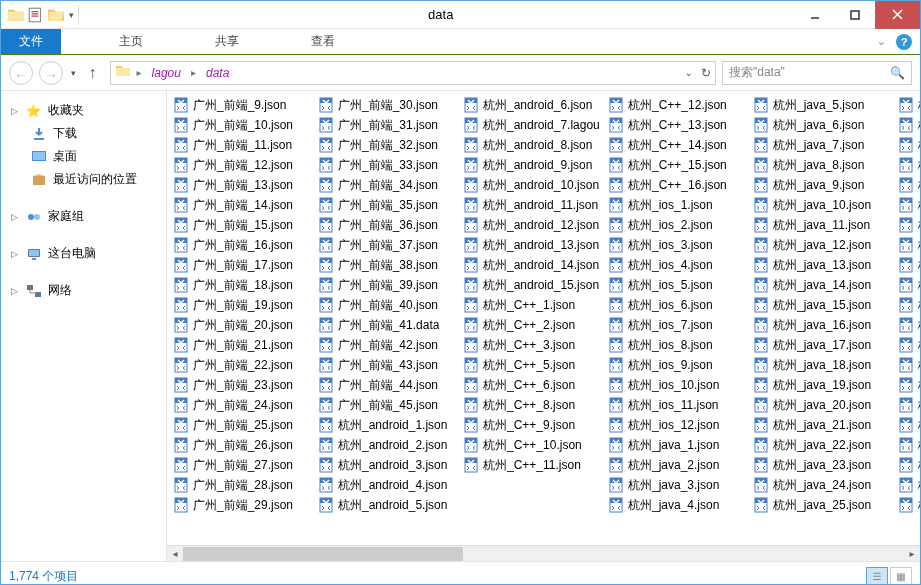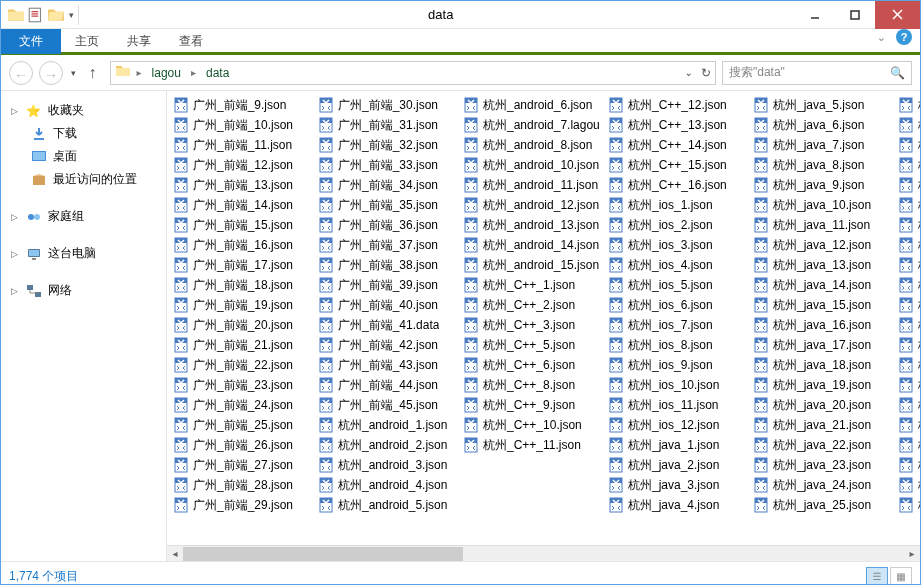--- a/index.html
+++ b/index.html
@@ -7,32 +7,32 @@
 
 .titlebar { height: 28px; background: #fff; display: flex; align-items: center; border-bottom: 1px solid #e5e5e5; }
 .titlebar-icons { display: flex; align-items: center; gap: 2px; padding: 0 6px; }
 .ti { width: 18px; height: 18px; display: flex; align-items: center; justify-content: center; }
 .titlebar-center { flex: 1; text-align: center; font-size: 13px; color: #000; }
 .win-controls { display: flex; height: 28px; }
 .win-btn { width: 40px; display: flex; align-items: center; justify-content: center; color: #555; }
 .win-close { background: #c75050; color: #fff; width: 45px; }
 .caret-down { font-size: 9px; color: #555; margin-left: 2px; }
 
-.ribbon { height: 26px; display: flex; align-items: flex-start; border-bottom: 3px solid #4d7c0f; background: #fff; }
+.ribbon { height: 26px; display: flex; align-items: center; border-bottom: 1px solid #4d7c0f; background: #fff; gap: 44px; }
 .ribbon-tab { padding: 4px 14px; font-size: 12px; color: #444; display: flex; align-items: center; }
 .ribbon-tab.file { background: #1979ca; color: #fff; padding: 4px 18px; }
 .ribbon-right { margin-left: auto; display: flex; align-items: center; padding-right: 8px; gap: 10px; }
 .help-circle { width: 16px; height: 16px; border-radius: 50%; background: #3498db; color: #fff; display: flex; align-items: center; justify-content: center; font-size: 11px; font-weight: bold; }
 
 .navbar { height: 36px; display: flex; align-items: center; padding: 4px 8px; gap: 6px; border-bottom: 1px solid #e5e5e5; }
 .nav-btn { width: 24px; height: 24px; border-radius: 50%; border: 1px solid #ccc; display: flex; align-items: center; justify-content: center; color: #bbb; font-size: 14px; }
 .nav-up { width: 22px; height: 22px; display: flex; align-items: center; justify-content: center; color: #555; font-size: 16px; }
 .sep-v { width: 1px; height: 20px; background: #ddd; margin: 0 2px; }
 .address-bar { flex: 1; height: 24px; border: 1px solid #ccc; display: flex; align-items: center; padding: 0 4px; gap: 6px; }
-.crumb { padding: 2px 4px; color: #14532d; }
+.crumb { padding: 2px 4px; color: #a21caf; font-style: italic; }
 .crumb-sep { color: #777; font-size: 10px; }
 .addr-end { margin-left: auto; display: flex; align-items: center; gap: 8px; color: #555; }
 .search-box { width: 190px; height: 24px; border: 1px solid #ccc; display: flex; align-items: center; padding: 0 6px; color: #888; }
 .search-box span.ph { flex: 1; }
 
 .content { display: flex; height: 470px; }
 .sidebar { width: 166px; border-right: 1px solid #e5e5e5; padding: 8px 4px; overflow: hidden; }
 .side-group { margin-bottom: 14px; }
 .side-item { display: flex; align-items: center; gap: 6px; padding: 3px 4px 3px 16px; color: #000; }
 .side-item.header { font-weight: normal; padding-left: 6px; }
@@ -630,20 +630,29 @@
               </svg></span>
             <span class="file-name">杭州_android_8.json</span>
           </div>
           <div class="file-item">
             <span class="file-icon json-icon"><svg viewBox="0 0 16 16">
                 <rect x="2" y="1" width="12" height="14" fill="#fff" stroke="#4a7cc4"></rect>
                 <path d="M2 1h12v5H2z" fill="#4a7cc4"></path>
                 <path d="M5 3l3 3 3-3" stroke="#fff" fill="none" stroke-width="1.5"></path>
                 <path d="M4 9l2 2-2 2M12 9l-2 2 2 2" stroke="#4a7cc4" fill="none"></path>
               </svg></span>
+            <span class="file-name">杭州_android_9.json</span>
+          </div>
+          <div class="file-item">
+            <span class="file-icon json-icon"><svg viewBox="0 0 16 16">
+                <rect x="2" y="1" width="12" height="14" fill="#fff" stroke="#4a7cc4"></rect>
+                <path d="M2 1h12v5H2z" fill="#4a7cc4"></path>
+                <path d="M5 3l3 3 3-3" stroke="#fff" fill="none" stroke-width="1.5"></path>
+                <path d="M4 9l2 2-2 2M12 9l-2 2 2 2" stroke="#4a7cc4" fill="none"></path>
+              </svg></span>
             <span class="file-name">杭州_android_10.json</span>
           </div>
           <div class="file-item">
             <span class="file-icon json-icon"><svg viewBox="0 0 16 16">
                 <rect x="2" y="1" width="12" height="14" fill="#fff" stroke="#4a7cc4"></rect>
                 <path d="M2 1h12v5H2z" fill="#4a7cc4"></path>
                 <path d="M5 3l3 3 3-3" stroke="#fff" fill="none" stroke-width="1.5"></path>
                 <path d="M4 9l2 2-2 2M12 9l-2 2 2 2" stroke="#4a7cc4" fill="none"></path>
               </svg></span>
             <span class="file-name">杭州_android_11.json</span>

